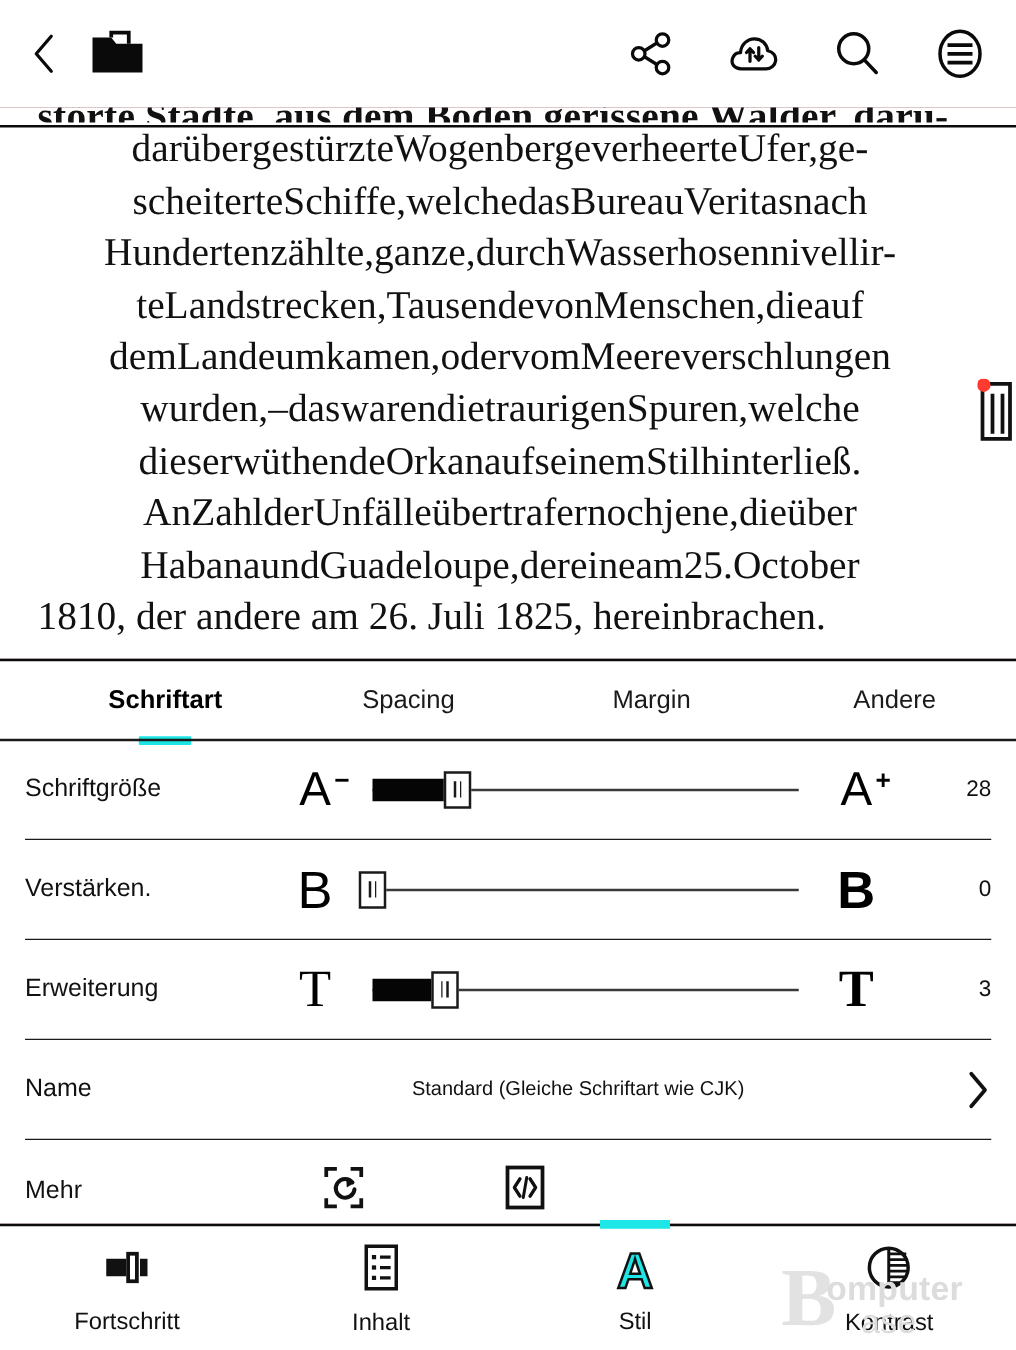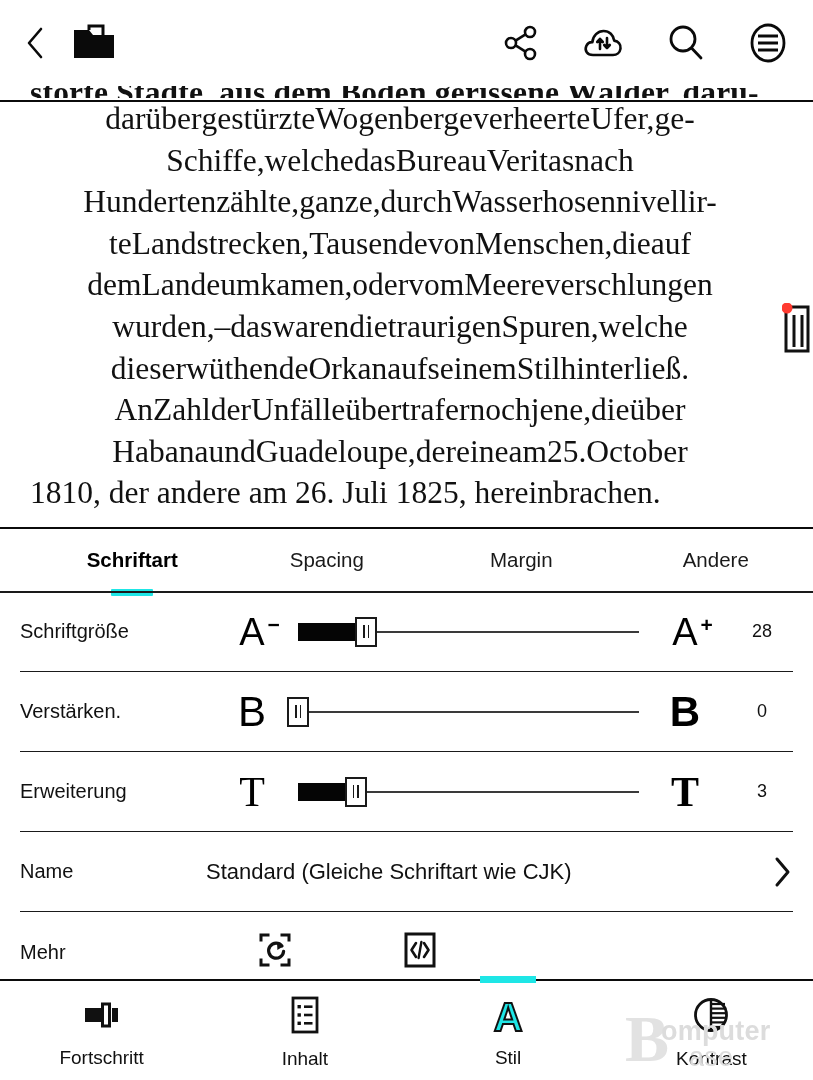--- a/index.html
+++ b/index.html
@@ -77,21 +77,21 @@
     position: relative; height: 80px; display: flex; align-items: center;
     margin: 0 20px; border-bottom: 1.5px solid #1a1a1a;
   }
   .row:last-child { border-bottom: none; }
   .row-label {
     width: 186px; font-size: 20px; color: #111; flex: none; padding-left: 0;
   }
   .row-ico-left { width: 92px; display: flex; justify-content: center; align-items: center; flex: none; }
   .row-ico-right { width: 92px; display: flex; justify-content: center; align-items: center; flex: none; }
   .row-value {
-    width: 62px; text-align: center; font-size: 18px; color: #111; flex: none;
+    width: 62px; text-align: right; font-size: 18px; color: #111; flex: none;
   }
 
   
   .slider { position: relative; flex: 1; height: 36px; }
   .slider .track {
     position: absolute; left: 0; right: 0; top: 17.5px; height: 1.6px; background: #3a3a3a;
   }
   .slider .fill {
     position: absolute; left: 0; top: 9px; height: 18px; background: #050505;
   }
@@ -104,21 +104,21 @@
 
   
   .g-a { font-family: "Liberation Sans", sans-serif; font-size: 38px; font-weight: 400; line-height: 1; position: relative; }
   .g-a sup { font-size: 21px; position: absolute; top: 1px; right: -15px; font-weight: 700; }
   .g-b-thin { font-family: "Liberation Sans", sans-serif; font-size: 42px; font-weight: 300; line-height: 1; }
   .g-b-bold { font-family: "Liberation Sans", sans-serif; font-size: 42px; font-weight: 700; line-height: 1; }
   .g-t-thin { font-family: "Liberation Serif", serif; font-size: 42px; font-weight: 300; line-height: 1; }
   .g-t-bold { font-family: "Liberation Serif", serif; font-size: 42px; font-weight: 700; line-height: 1; }
 
   .row-name-value {
-    flex: 1; font-size: 22px; color: #111;
+    flex: 1; text-align: center; font-size: 16px; color: #111;
     padding-right: 18px;
   }
   .chev-right { width: 56px; display: flex; justify-content: flex-end; align-items: center; flex: none; }
 
   .row-more-icons { flex: 1; display: flex; align-items: center; gap: 112px; padding-left: 52px; }
 
   
   .bottomnav {
     position: absolute; left: 0; top: 979px; width: 813px; height: 101px;
     border-top: 2px solid #0b0b0b; background: #fff; display: flex;
@@ -219,20 +219,21 @@
       <span class="line-clipped">störte Städte, aus dem Boden gerissene Wälder, darü-</span>
       <div class="just-line">
         <span>darüber</span>
           <span>gestürzte</span>
           <span>Wogenberge</span>
           <span>verheerte</span>
           <span>Ufer,</span>
           <span>ge-</span>
       </div>
       <div class="just-line">
+        <span>scheiterte</span>
           <span>Schiffe,</span>
           <span>welche</span>
           <span>das</span>
           <span>Bureau</span>
           <span>Veritas</span>
           <span>nach</span>
       </div>
       <div class="just-line">
         <span>Hunderten</span>
           <span>zählte,</span>

